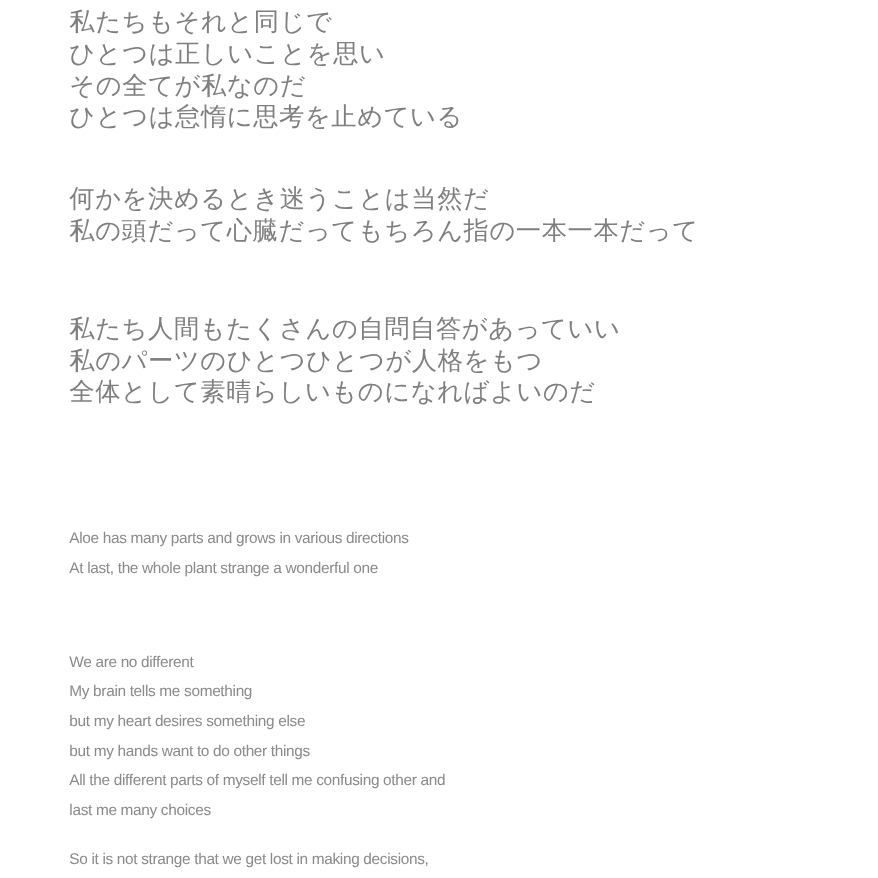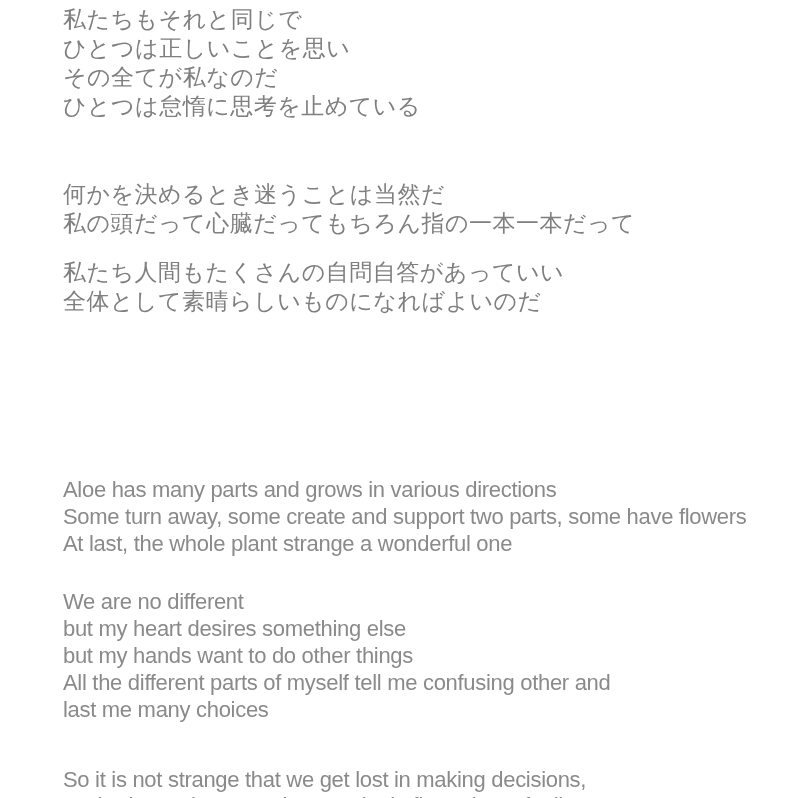--- a/index.html
+++ b/index.html
@@ -23,27 +23,27 @@
     white-space: nowrap;
   }
   .jp {
     color: #7f7f7f;
     font-size: 23px;
     line-height: 29px;
     letter-spacing: 0.5px;
   }
   .en {
     color: #8a8a8a;
-    font-size: 22px;
+    font-size: 14px;
     line-height: 27px;
     letter-spacing: -0.3px;
   }
   #jp-stanza-1 { top: 5px; }
-  #jp-stanza-2 { top: 180px; }
-  #jp-stanza-3 { top: 258px; }
+  #jp-stanza-2 { top: 166px; }
+  #jp-stanza-3 { top: 284px; }
   #en-stanza-1 { top: 476px; }
   #en-stanza-2 { top: 588px; }
   #en-stanza-3 { top: 767px; line-height: 26px; }
   .line { display: block; }
 </style>
 </head>
 <body>
 
 <div id="page">
 
@@ -54,31 +54,32 @@
     <span class="line">ひとつは怠惰に思考を止めている</span>
   </div>
 
   <div class="stanza jp" id="jp-stanza-2">
     <span class="line">何かを決めるとき迷うことは当然だ</span>
     <span class="line">私の頭だって心臓だってもちろん指の一本一本だって</span>
   </div>
 
   <div class="stanza jp" id="jp-stanza-3">
     <span class="line">私たち人間もたくさんの自問自答があっていい</span>
+    <span class="line">私のパーツのひとつひとつが人格をもつ</span>
     <span class="line">全体として素晴らしいものになればよいのだ</span>
   </div>
 
   <div class="stanza en" id="en-stanza-1">
     <span class="line">Aloe has many parts and grows in various directions</span>
-    <span class="line">Some turn away, some create and support two parts, some have flowers</span>
     <span class="line">At last, the whole plant strange a wonderful one</span>
   </div>
 
   <div class="stanza en" id="en-stanza-2">
     <span class="line">We are no different</span>
+    <span class="line">My brain tells me something</span>
     <span class="line">but my heart desires something else</span>
     <span class="line">but my hands want to do other things</span>
     <span class="line">All the different parts of myself tell me confusing other and</span>
     <span class="line">last me many choices</span>
   </div>
 
   <div class="stanza en" id="en-stanza-3">
     <span class="line">So it is not strange that we get lost in making decisions,</span>
     <span class="line">my brain, my heart, and every single finger have feelings</span>
   </div>

